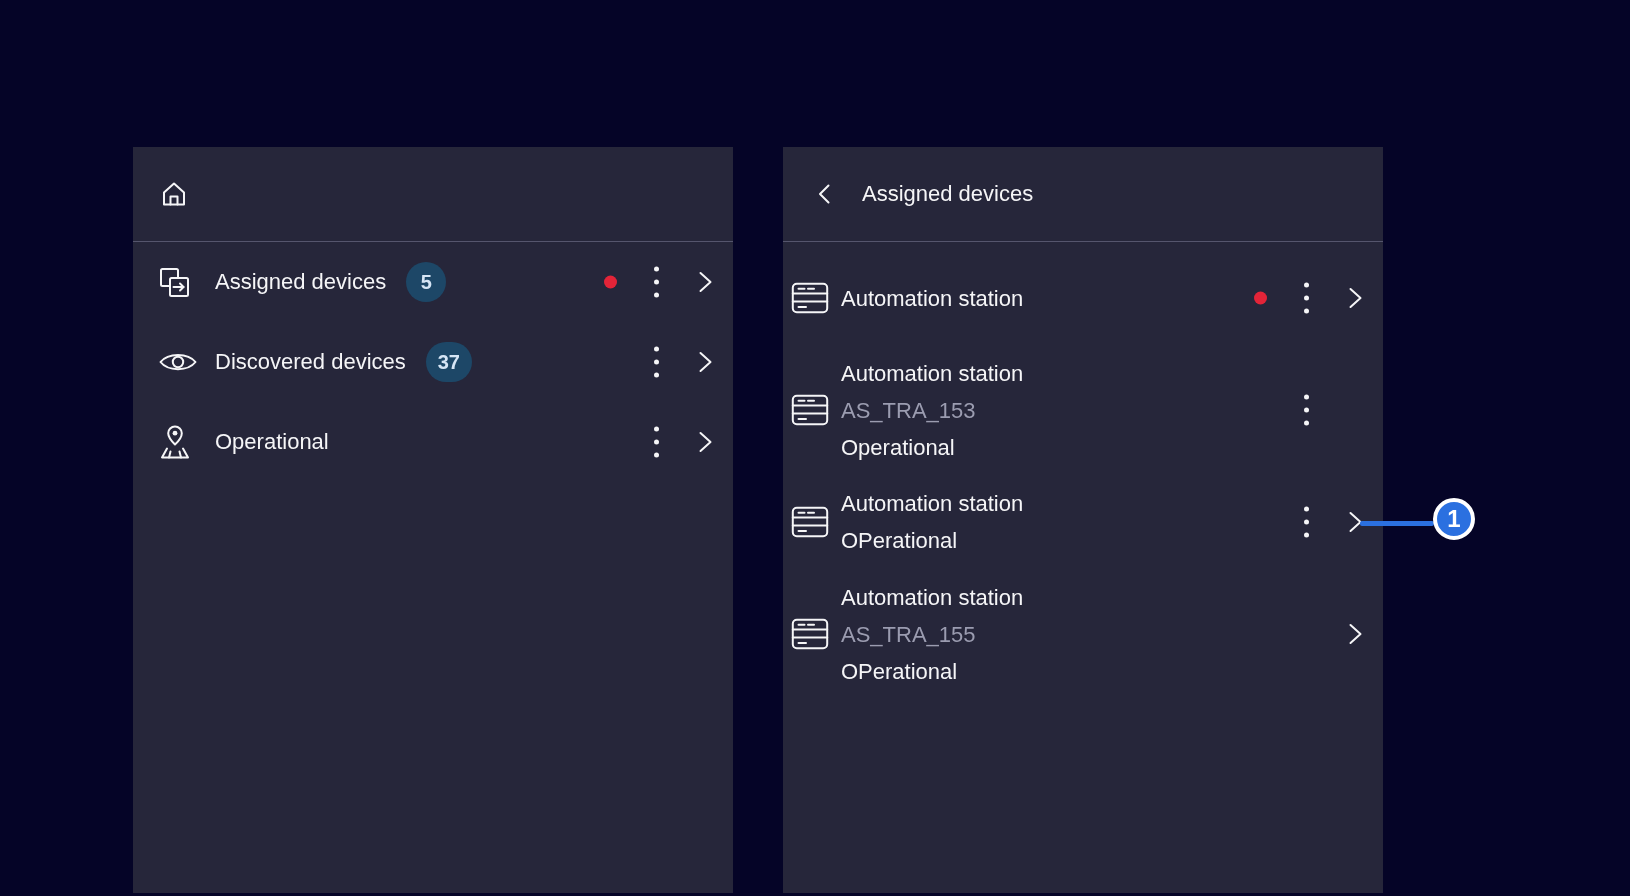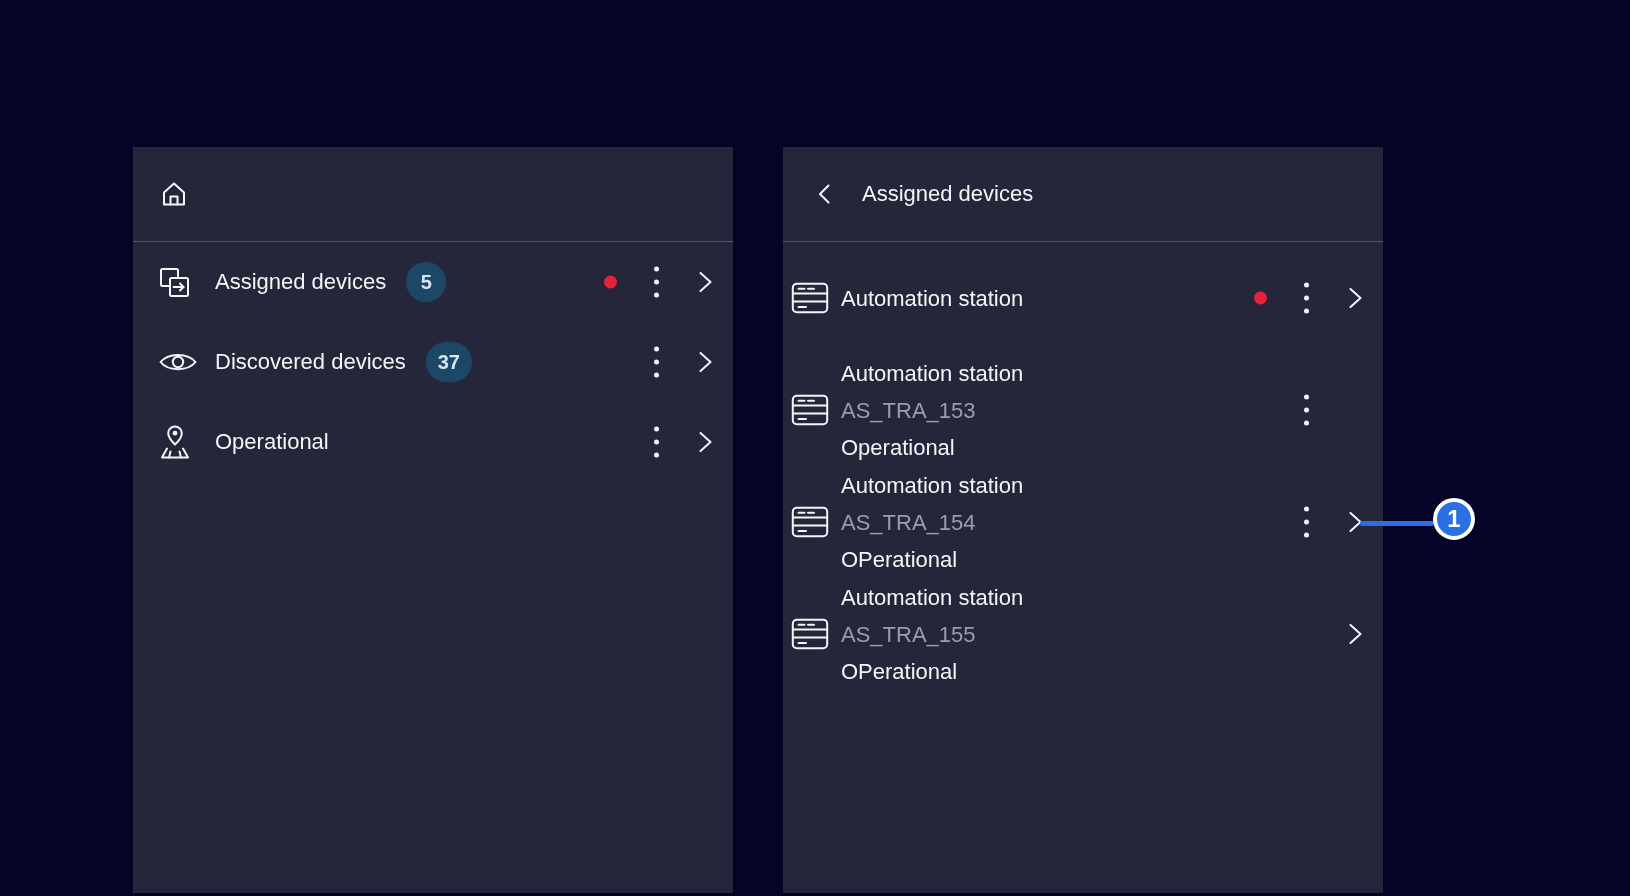--- a/index.html
+++ b/index.html
@@ -235,21 +235,20 @@
           <rect class="stroke" stroke-width="2.4" x="1.8" y="1.8" width="34.4" height="28.4" rx="4"></rect>
           <path class="stroke" stroke-width="2.2" d="M1.8 11.5 H36.2"></path>
           <path class="stroke" stroke-width="2.2" d="M1.8 19.5 H36.2"></path>
           <path class="stroke" stroke-width="2.4" d="M7.5 6.7 H13.5"></path>
           <path class="stroke" stroke-width="2.4" d="M17 6.7 H23"></path>
           <path class="stroke" stroke-width="2.4" d="M7.5 25 H15"></path>
         </svg>
       </span>
       <div class="dev-lines">
         <div class="dev-type">Automation station</div>
-        <div class="dev-name">AS_TRA_154</div>
         <div class="dev-status">OPerational</div>
       </div>
       <button class="ctl ctl-kebab">
           <i></i>
           <i></i>
           <i></i>
         </button>
       <button class="ctl ctl-chevron">
         <svg width="24" height="26" viewBox="0 0 22 26">
             <path class="stroke" stroke-width="2.8" d="M6.5 4 L16.5 13 L6.5 22"></path>

